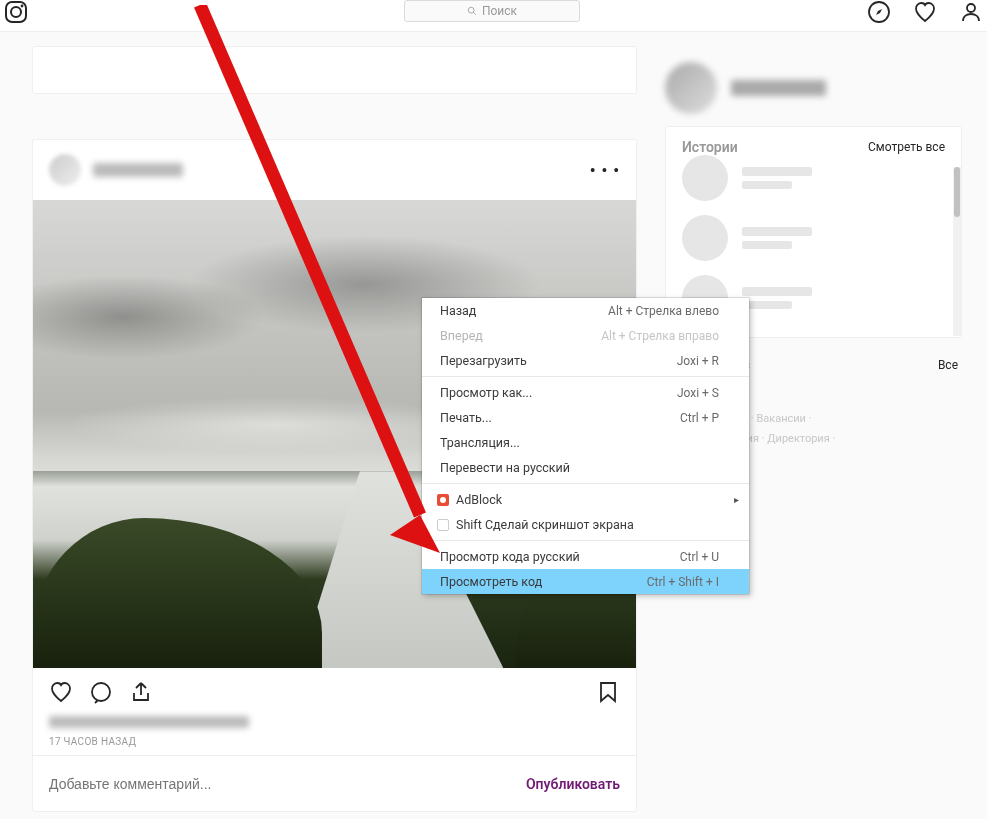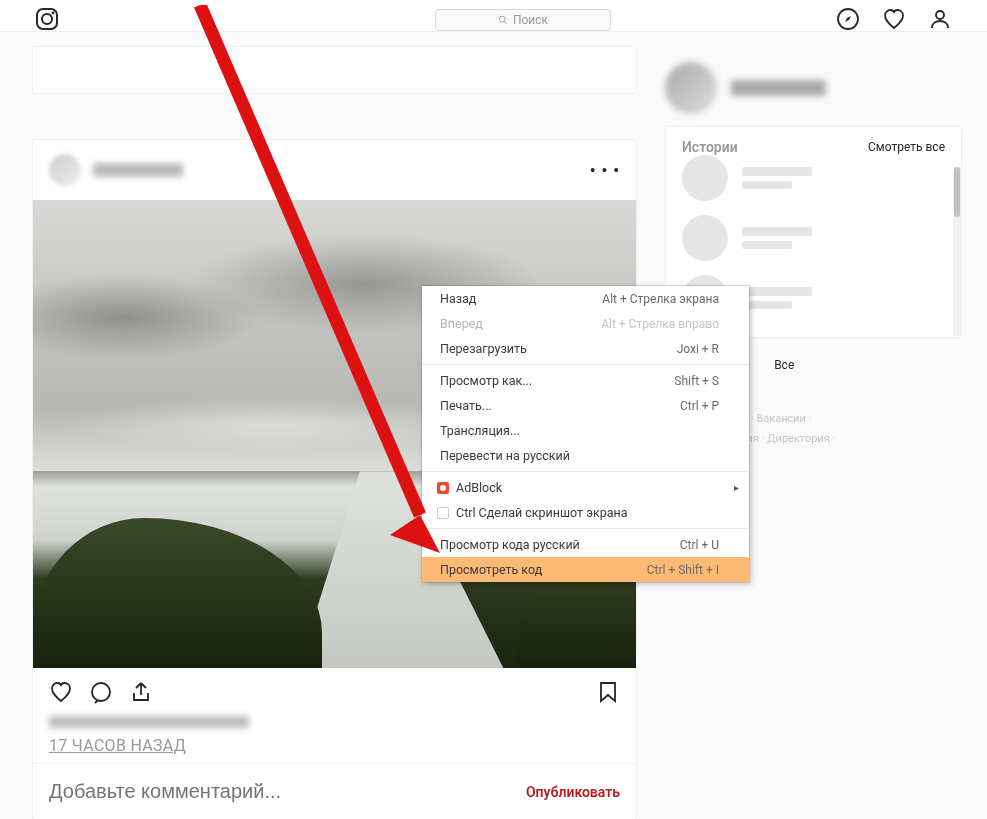--- a/index.html
+++ b/index.html
@@ -1,19 +1,19 @@
 <!DOCTYPE html>
 <html><head>
 <meta charset="utf-8">
 <style>
 * { margin: 0; padding: 0; box-sizing: border-box; }
 body { font-family: -apple-system, BlinkMacSystemFont, "Segoe UI", Roboto, Helvetica, Arial, sans-serif; background: #fafafa; width: 987px; height: 819px; overflow: hidden; position: relative; }
 
 
-.top-nav { height: 32px; background: #fff; border-bottom: 1px solid #efefef; display: flex; align-items: flex-end; padding: 0 35px; }
+.top-nav { height: 32px; background: #fff; border-bottom: 1px solid #efefef; display: flex; align-items: flex-start; padding: 0 4px; }
 .logo { width: 24px; height: 24px; }
 .logo svg { width: 100%; height: 100%; }
 .search-box { margin-left: 376px; width: 176px; height: 22px; background: #fafafa; border: 1px solid #dbdbdb; border-radius: 3px; display: flex; align-items: center; justify-content: center; font-size: 12px; color: #999; }
 .search-box svg { width: 10px; height: 10px; fill: #999; margin-right: 5px; }
 .nav-icons { margin-left: auto; display: flex; gap: 22px; align-items: center; }
 .nav-icons svg { width: 24px; height: 24px; stroke: #262626; fill: none; stroke-width: 1.8; }
 
 
 .page { display: flex; padding: 0 25px 0 32px; gap: 28px; position: relative; }
 .feed-col { width: 605px; }
@@ -39,54 +39,54 @@
 .river { position: absolute; bottom: 0; left: 44%; width: 34%; height: 42%; background: linear-gradient(#e0e2de, #c5c8c2); clip-path: polygon(30% 0%, 52% 0%, 100% 100%, 0% 100%); }
 .trees-left { position: absolute; bottom: 0; left: 0; width: 48%; height: 32%; background: linear-gradient(#3a4a28, #18210d); border-radius: 50% 80% 0 0 / 100% 100% 0 0; }
 .trees-right { position: absolute; bottom: 0; right: 0; width: 20%; height: 30%; background: linear-gradient(#3a4a28, #18210d); border-radius: 80% 0 0 0 / 100% 0 0 0; }
 
 .post-actions { height: 48px; display: flex; align-items: center; padding: 0 16px; gap: 16px; }
 .post-actions svg { width: 24px; height: 24px; stroke: #262626; fill: none; stroke-width: 1.8; }
 .save-action { margin-left: auto; }
 
 .post-cap { padding: 0 16px 8px; }
 .cap-blur { width: 200px; height: 12px; background: #bbb; filter: blur(3px); border-radius: 2px; margin-bottom: 8px; }
-.timestamp { font-size: 16px; color: #999; letter-spacing: 0.3px; text-decoration: underline; }
+.timestamp { font-size: 10px; color: #999; letter-spacing: 0.3px; }
 
 .comment-row { border-top: 1px solid #efefef; height: 56px; display: flex; align-items: center; padding: 0 16px; }
-.comment-input { flex: 1; border: none; outline: none; font-size: 20px; color: #404040; background: transparent; }
-.publish { color: #b91c1c; font-size: 14px; font-weight: 600; }
+.comment-input { flex: 1; border: none; outline: none; font-size: 14px; color: #404040; background: transparent; }
+.publish { color: #701a75; font-size: 14px; font-weight: 600; }
 
 
 .side-profile { display: flex; align-items: center; margin-bottom: 12px; gap: 14px; }
 .side-avatar-lg { width: 52px; height: 52px; border-radius: 50%; background: linear-gradient(135deg, #aaa, #ddd); filter: blur(3px); }
 .side-name-blur { width: 95px; height: 16px; background: #aaa; filter: blur(3px); border-radius: 2px; }
 
 .stories-box { background: #fff; border: 1px solid #efefef; border-radius: 3px; padding: 12px 16px 16px; margin-bottom: 20px; position: relative; }
 .stories-head { display: flex; justify-content: space-between; align-items: center; }
 .stories-title { font-size: 14px; font-weight: 600; color: #999; }
 .stories-all { font-size: 12px; color: #262626; }
 .scroll-thumb { position: absolute; right: 1px; top: 40px; width: 6px; height: 50px; background: #c1c1c1; border-radius: 3px; }
 .scroll-track { position: absolute; right: 0; top: 40px; bottom: 1px; width: 8px; background: #f1f1f1; }
 .story-item { display: flex; align-items: center; gap: 14px; margin-bottom: 14px; }
 .story-av { width: 46px; height: 46px; border-radius: 50%; background: #e6e6e6; }
 .story-lines .l1 { width: 70px; height: 9px; background: #e6e6e6; margin-bottom: 5px; border-radius: 2px; }
 .story-lines .l2 { width: 50px; height: 8px; background: #e6e6e6; border-radius: 2px; }
 
-.reco-head { display: flex; font-size: 12px; color: #999; padding: 0 4px 10px; gap: 24px; }
+.reco-head { display: flex; justify-content: space-between; font-size: 12px; color: #999; padding: 0 4px 10px; gap: 24px; }
 .reco-head .all { color: #262626; }
 
 .footer-text { font-size: 11px; color: #c7c7c7; line-height: 1.6; padding-right: 10px; }
 .footer-text div { margin-bottom: 2px; }
 .footer-brand { margin-top: 18px; font-size: 11px; color: #c7c7c7; }
 
 
-.ctx-menu { position: absolute; left: 422px; top: 286px; width: 327px; background: #fff; box-shadow: 2px 2px 6px rgba(0,0,0,0.25), 0 0 0 1px rgba(0,0,0,0.1); font-size: 12.5px; z-index: 40; }
+.ctx-menu { position: absolute; left: 422px; top: 298px; width: 327px; background: #fff; box-shadow: 2px 2px 6px rgba(0,0,0,0.25), 0 0 0 1px rgba(0,0,0,0.1); font-size: 12.5px; z-index: 40; }
 .ctx-item { display: flex; align-items: center; height: 25px; padding: 0 30px 0 18px; color: #3b3b3b; position: relative; }
 .ctx-item.disabled { color: #b5b5b5; }
-.ctx-item.highlighted { background: #fdba74; justify-content: space-between; }
+.ctx-item.highlighted { background: #7dd3fc; justify-content: space-between; }
 .ctx-item .shortcut { margin-left: auto; color: #6a6a6a; font-size: 12px; }
 .ctx-item.disabled .shortcut { color: #c5c5c5; }
 .ctx-item .arrow { position: absolute; right: 10px; color: #555; font-size: 10px; }
 .ctx-sep { height: 1px; background: #e8e8e8; margin: 3px 0; }
 .ctx-icon { width: 14px; height: 14px; margin-right: 6px; margin-left: -4px; display: inline-flex; align-items: center; justify-content: center; }
 .adblock-ico { width: 12px; height: 12px; background: #e94b35; border-radius: 2px; position: relative; }
 .adblock-ico::after { content: ''; position: absolute; left: 3px; top: 3px; width: 6px; height: 6px; background: #fff; border-radius: 50%; }
 .joxi-ico { width: 12px; height: 12px; background: #fff; border: 1px solid #ccc; border-radius: 2px; }
 
 
@@ -219,34 +219,34 @@
       <div>льность · Условия · Директория ·</div>
       <div>еги · ЯЗЫК</div>
     </div>
     <div class="footer-brand">RAM</div>
   </aside>
 </div>
 
 <div class="ctx-menu">
   <div class="ctx-item">
       <span>Назад</span>
-      <span class="shortcut">Alt + Стрелка экрана</span>
+      <span class="shortcut">Alt + Стрелка влево</span>
     </div>
   <div class="ctx-item disabled">
       <span>Вперед</span>
       <span class="shortcut">Alt + Стрелка вправо</span>
     </div>
   <div class="ctx-item">
       <span>Перезагрузить</span>
       <span class="shortcut">Joxi + R</span>
     </div>
   <div class="ctx-sep"></div>
   <div class="ctx-item">
       <span>Просмотр как...</span>
-      <span class="shortcut">Shift + S</span>
+      <span class="shortcut">Joxi + S</span>
     </div>
   <div class="ctx-item">
       <span>Печать...</span>
       <span class="shortcut">Ctrl + P</span>
     </div>
   <div class="ctx-item">
       <span>Трансляция...</span>
     </div>
   <div class="ctx-item">
       <span>Перевести на русский</span>
@@ -256,21 +256,21 @@
       <span class="ctx-icon">
         <span class="adblock-ico"></span>
       </span>
       <span>AdBlock</span>
       <span class="arrow">▸</span>
     </div>
   <div class="ctx-item">
       <span class="ctx-icon">
         <span class="joxi-ico"></span>
       </span>
-      <span>Ctrl Сделай скриншот экрана</span>
+      <span>Shift Сделай скриншот экрана</span>
     </div>
   <div class="ctx-sep"></div>
   <div class="ctx-item">
       <span>Просмотр кода русский</span>
       <span class="shortcut">Ctrl + U</span>
     </div>
   <div class="ctx-item highlighted">
       <span>Просмотреть код</span>
       <span class="shortcut">Ctrl + Shift + I</span>
     </div>

